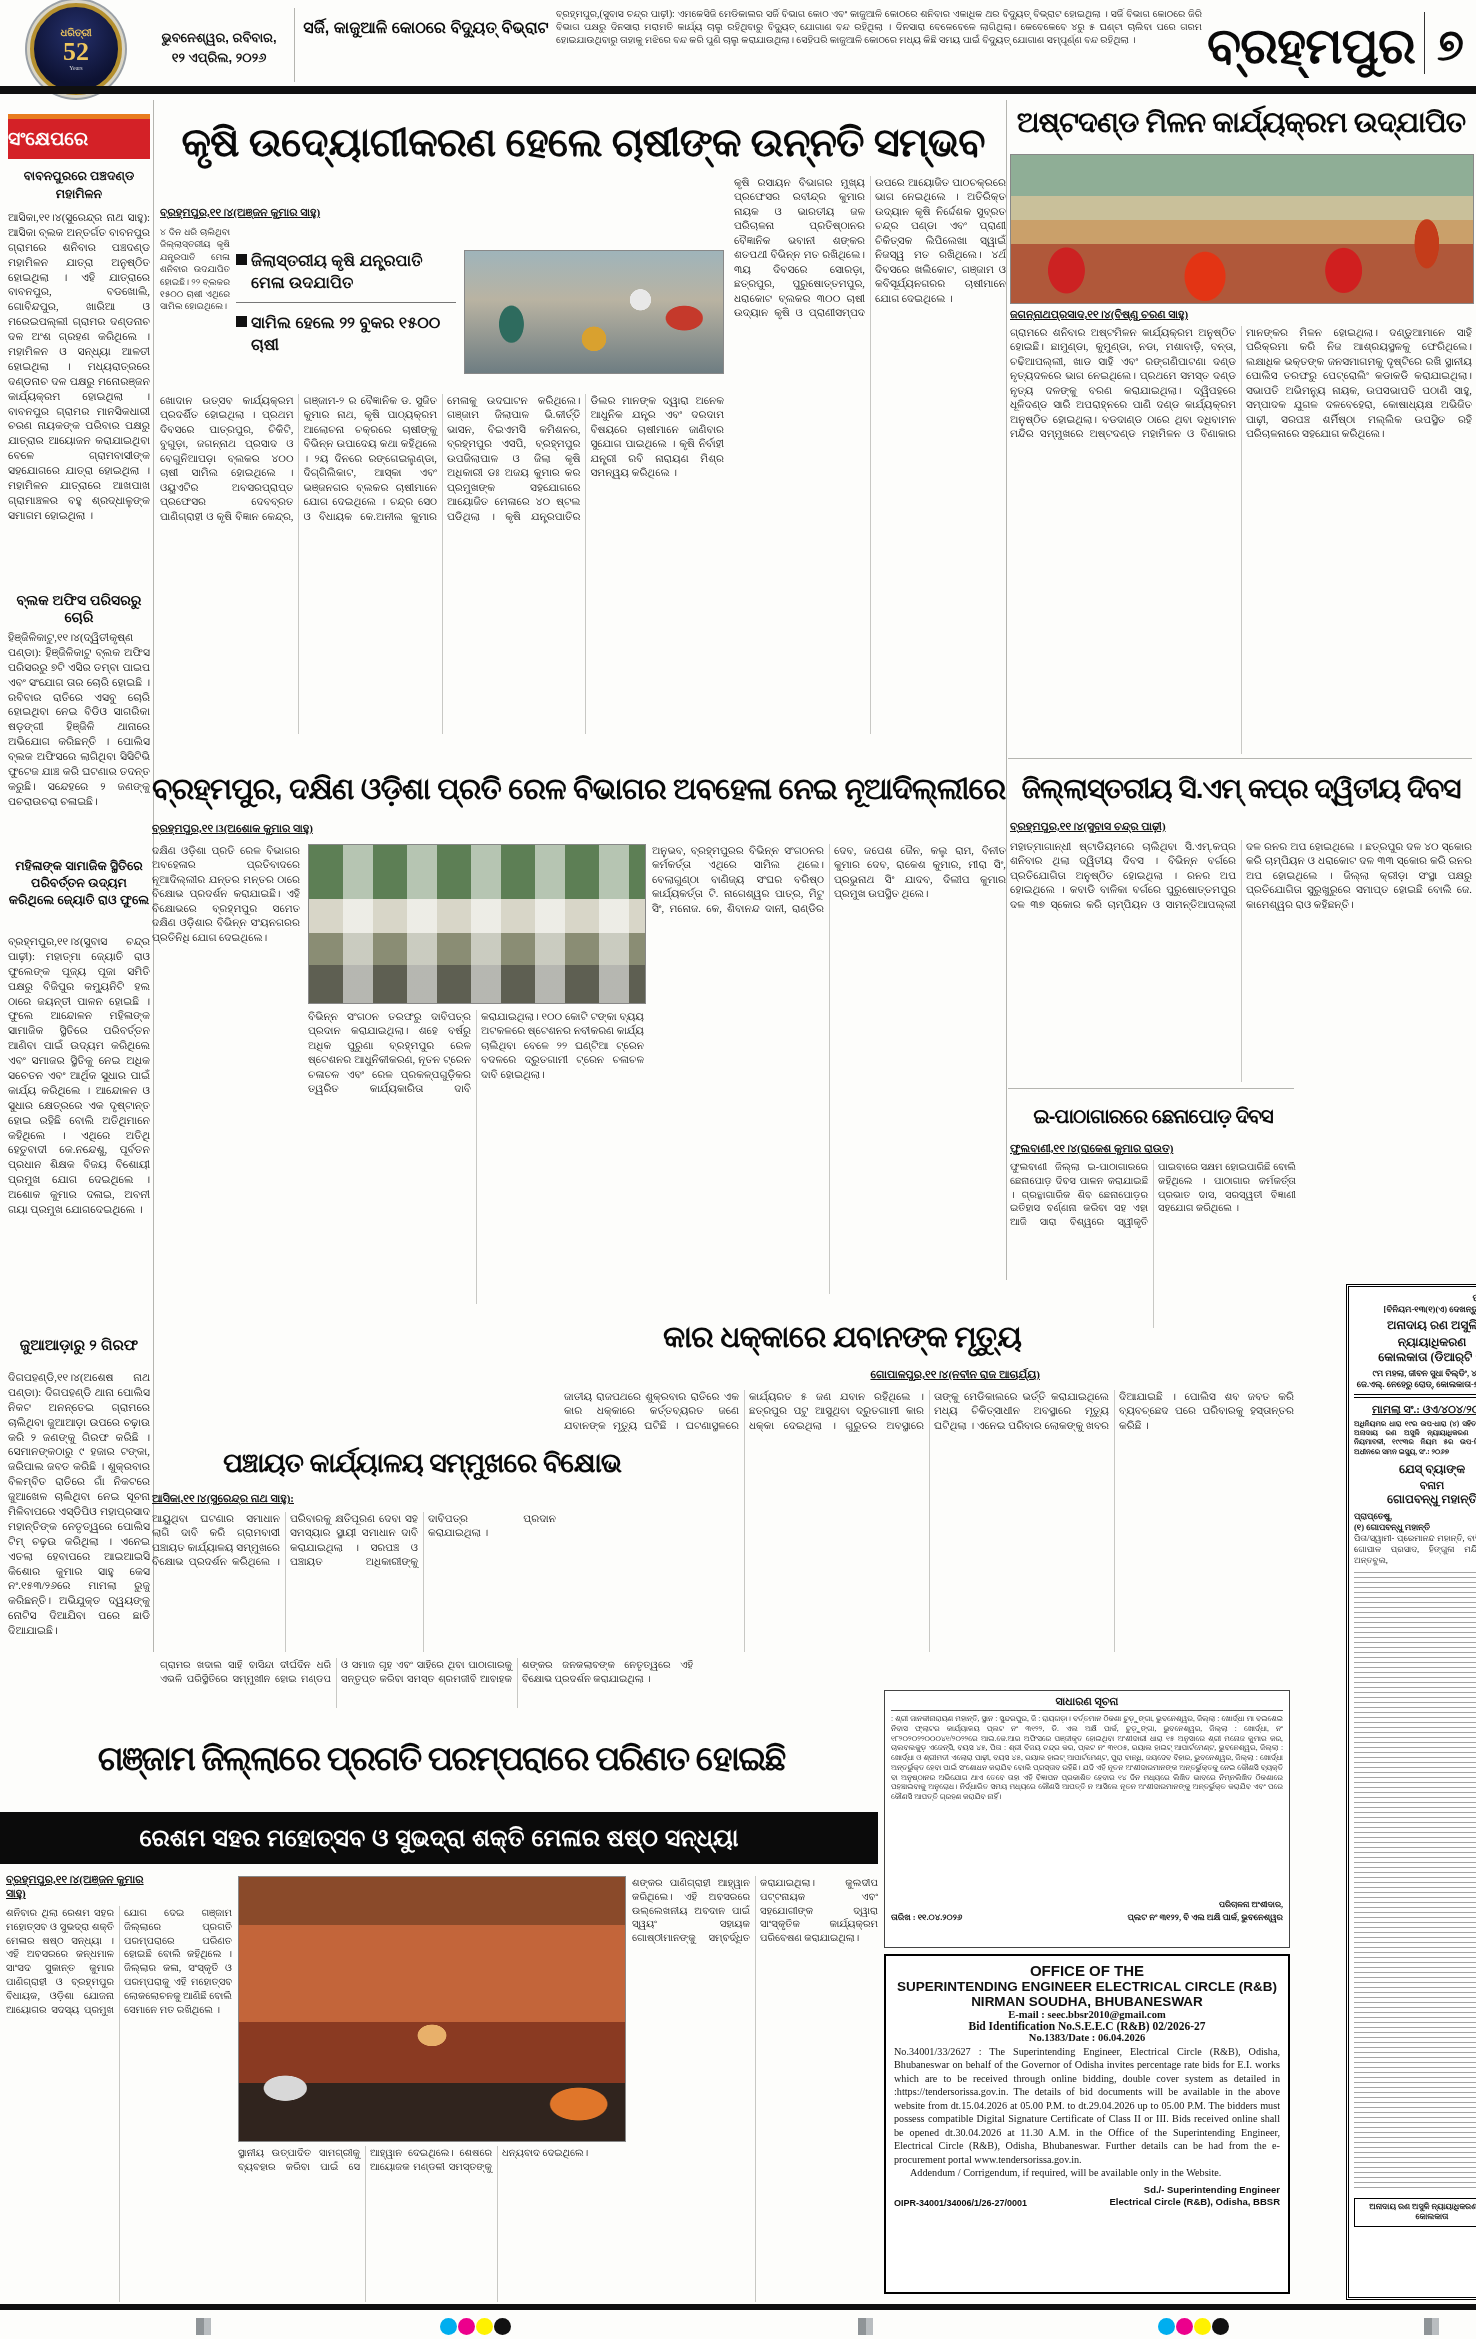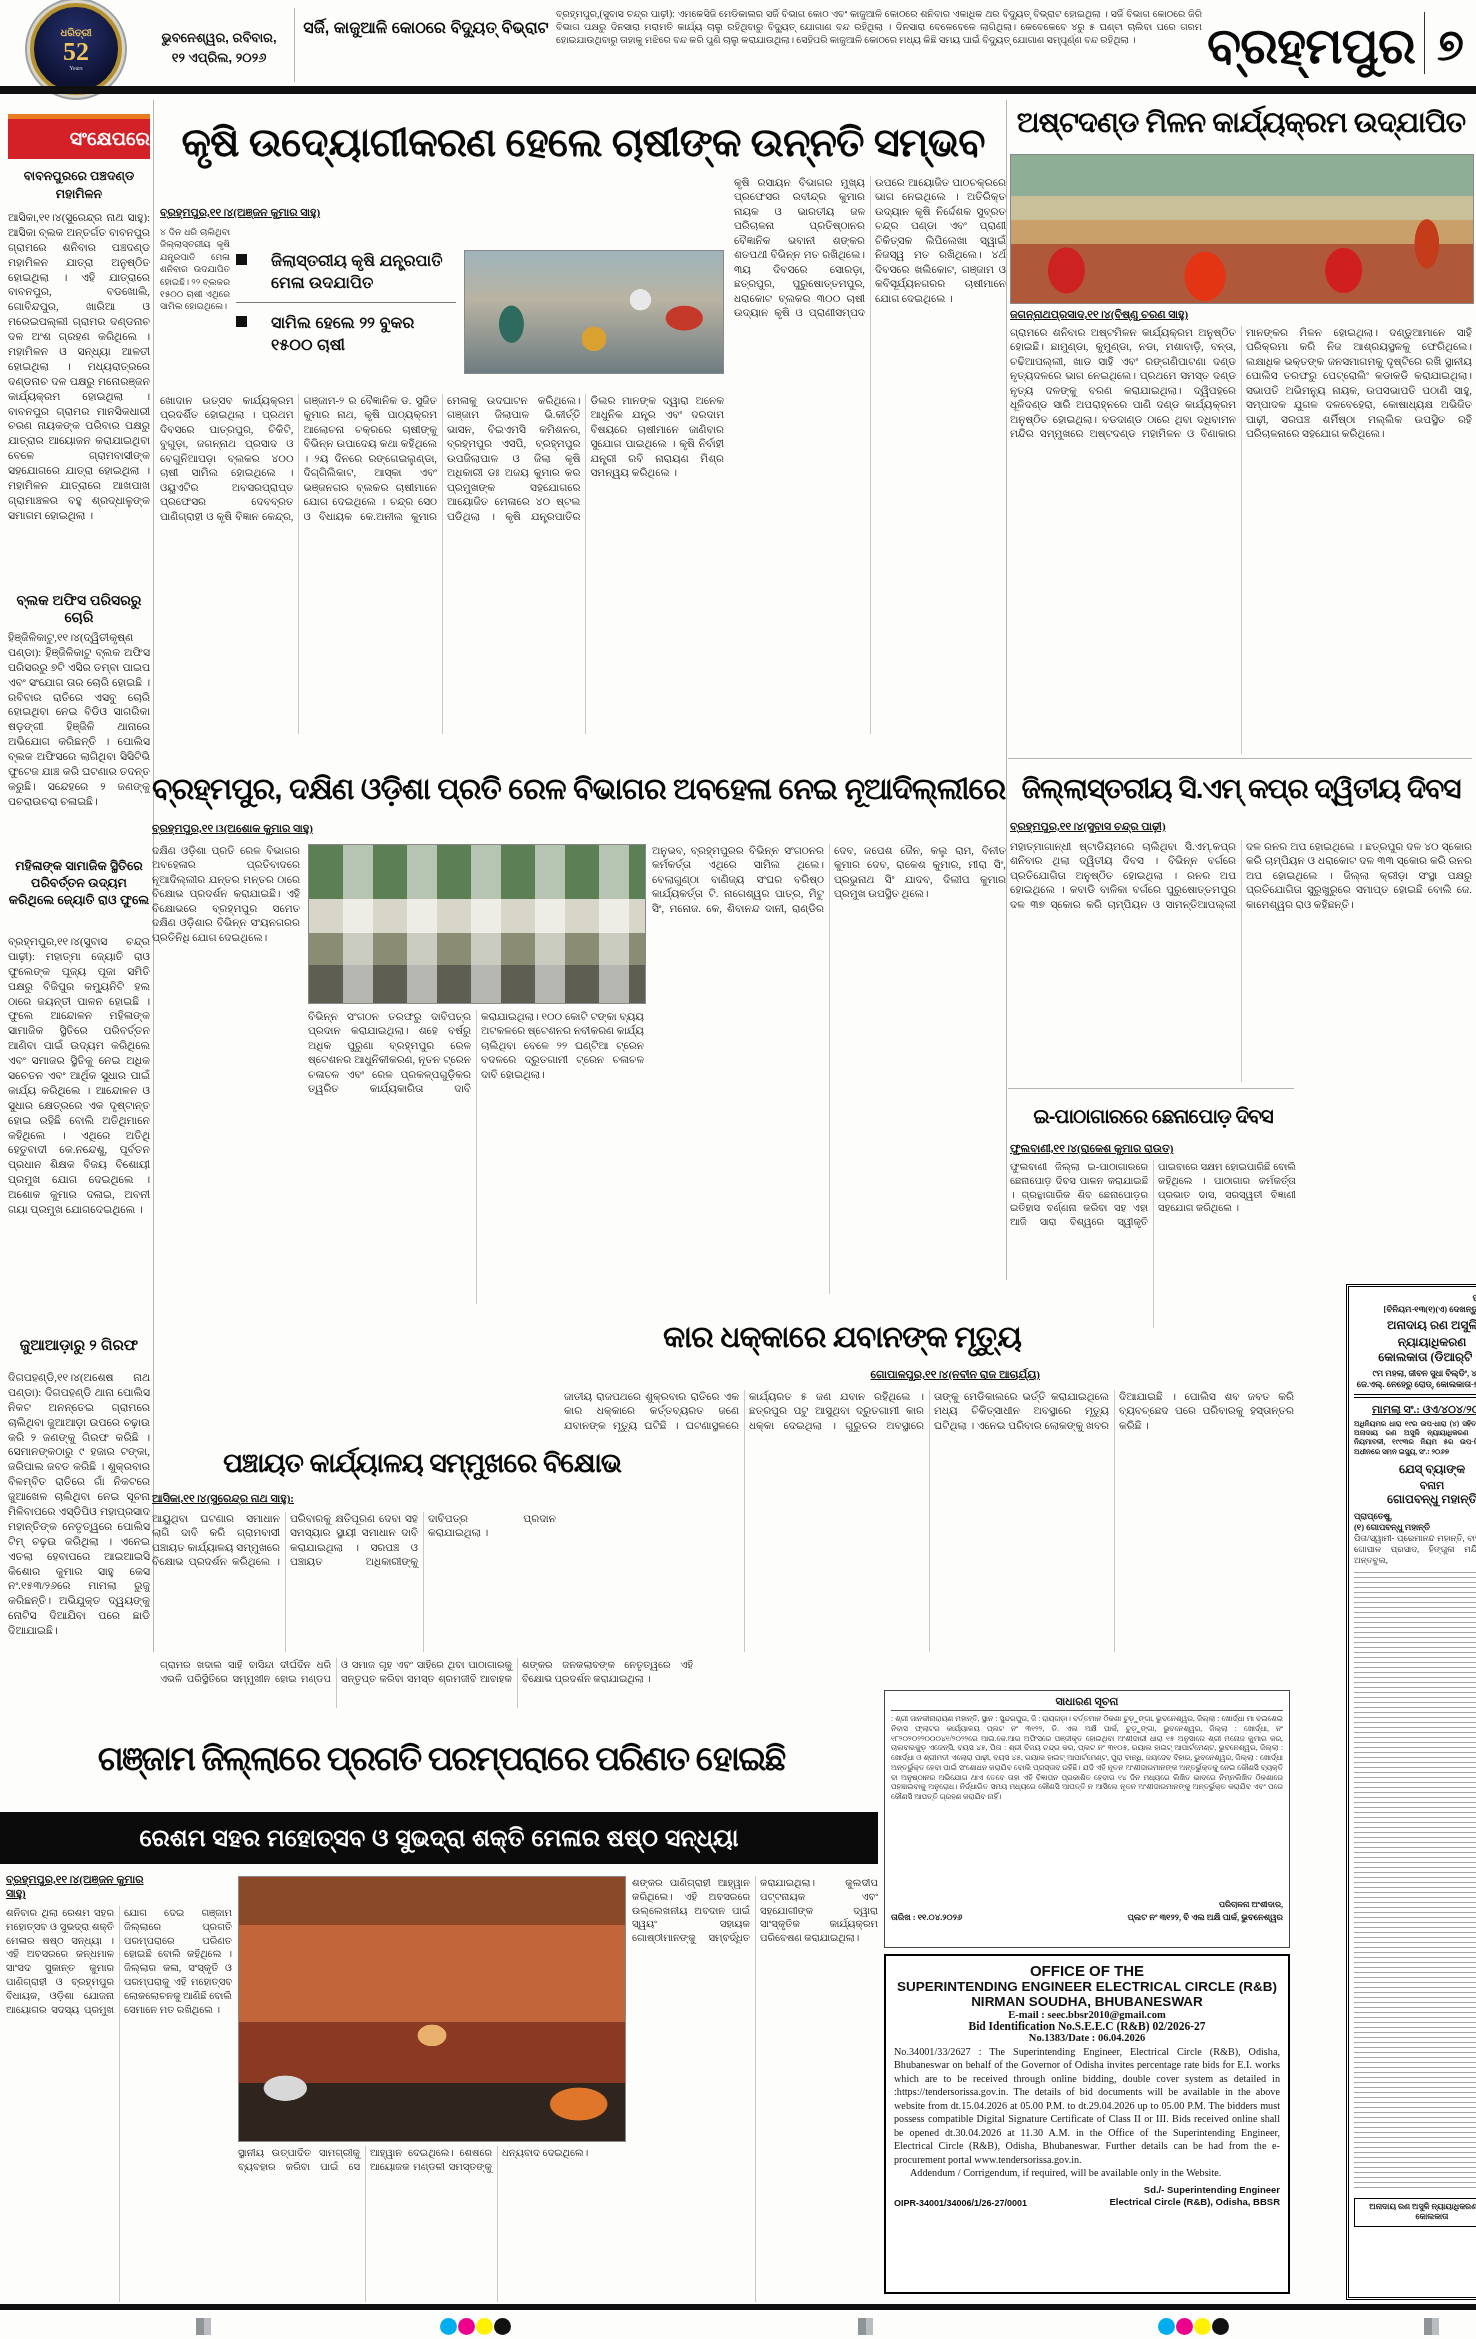--- a/index.html
+++ b/index.html
@@ -31,26 +31,26 @@
     linear-gradient(180deg,#8fae96 0 28%,#c9c09a 28% 44%,#caa06a 44% 60%,#b0583a 60% 100%);}
   .ph-protest{background:
     repeating-linear-gradient(90deg, rgba(255,255,255,0) 0 34px, rgba(255,255,255,.55) 34px 64px),
     linear-gradient(180deg,#5d7f55 0 34%,#d8d6c8 34% 56%,#8a8d74 56% 76%,#5e5f52 76% 100%);}
   .ph-stage{background:
     radial-gradient(70px 40px at 88% 86%, #e0762a 0 40%, transparent 42%),
     radial-gradient(60px 35px at 12% 80%, #d8d8d8 0 35%, transparent 37%),
     radial-gradient(40px 30px at 50% 60%, #e8b06a 0 35%, transparent 37%),
     linear-gradient(180deg,#8a4a2a 0 18%,#c3653a 18% 55%,#8a3a22 55% 78%,#30241e 78% 100%);}
   .fillines{background:repeating-linear-gradient(180deg,#4a4a4a 0 1.4px,transparent 1.4px 5px);opacity:.5;}
-  .redbox{background:#d42127;border-top:5px solid #e87c1e;color:#fff;text-align:right;
+  .redbox{background:#d42127;border-top:5px solid #e87c1e;color:#fff;text-align:left;
           font-family:"Liberation Sans",sans-serif;font-weight:bold;}
   .banner{background:#0b0b0b;color:#fff;font-family:"Liberation Sans",sans-serif;font-weight:bold;
           text-align:center;white-space:nowrap;overflow:hidden;}
   .bullets{border:0;}
-  .bullet-item{display:flex;gap:24px;font-family:"Liberation Sans",sans-serif;font-weight:bold;font-size:16px;line-height:1.35;}
+  .bullet-item{display:flex;gap:4px;font-family:"Liberation Sans",sans-serif;font-weight:bold;font-size:16px;line-height:1.35;}
   .bullet-item .sq{width:11px;height:11px;background:#111;margin-top:4px;flex:0 0 auto;}
   .bullet-div{height:1px;background:#777;margin:9px 0;}
   .noticebox{border:1px solid #444;background:#fff;}
   .tenderbox{border:2px solid #000;background:#fff;font-family:"Liberation Sans",sans-serif;}
   .drtbox{border:3px double #000;background:#fff;margin-left:48px;}
   .c{text-align:center;} .b{font-weight:bold;} .r{text-align:right;}
   .logo-circle{width:84px;height:84px;border-radius:50%;border:4px solid #b5902f;
     background:radial-gradient(circle at 50% 32%, #25306b, #0d1233 70%);
     display:flex;flex-direction:column;align-items:center;justify-content:center;color:#f0c75e;
     box-shadow:0 0 0 3px #d9d5c6, 0 0 0 5px #9aa0a6;}

